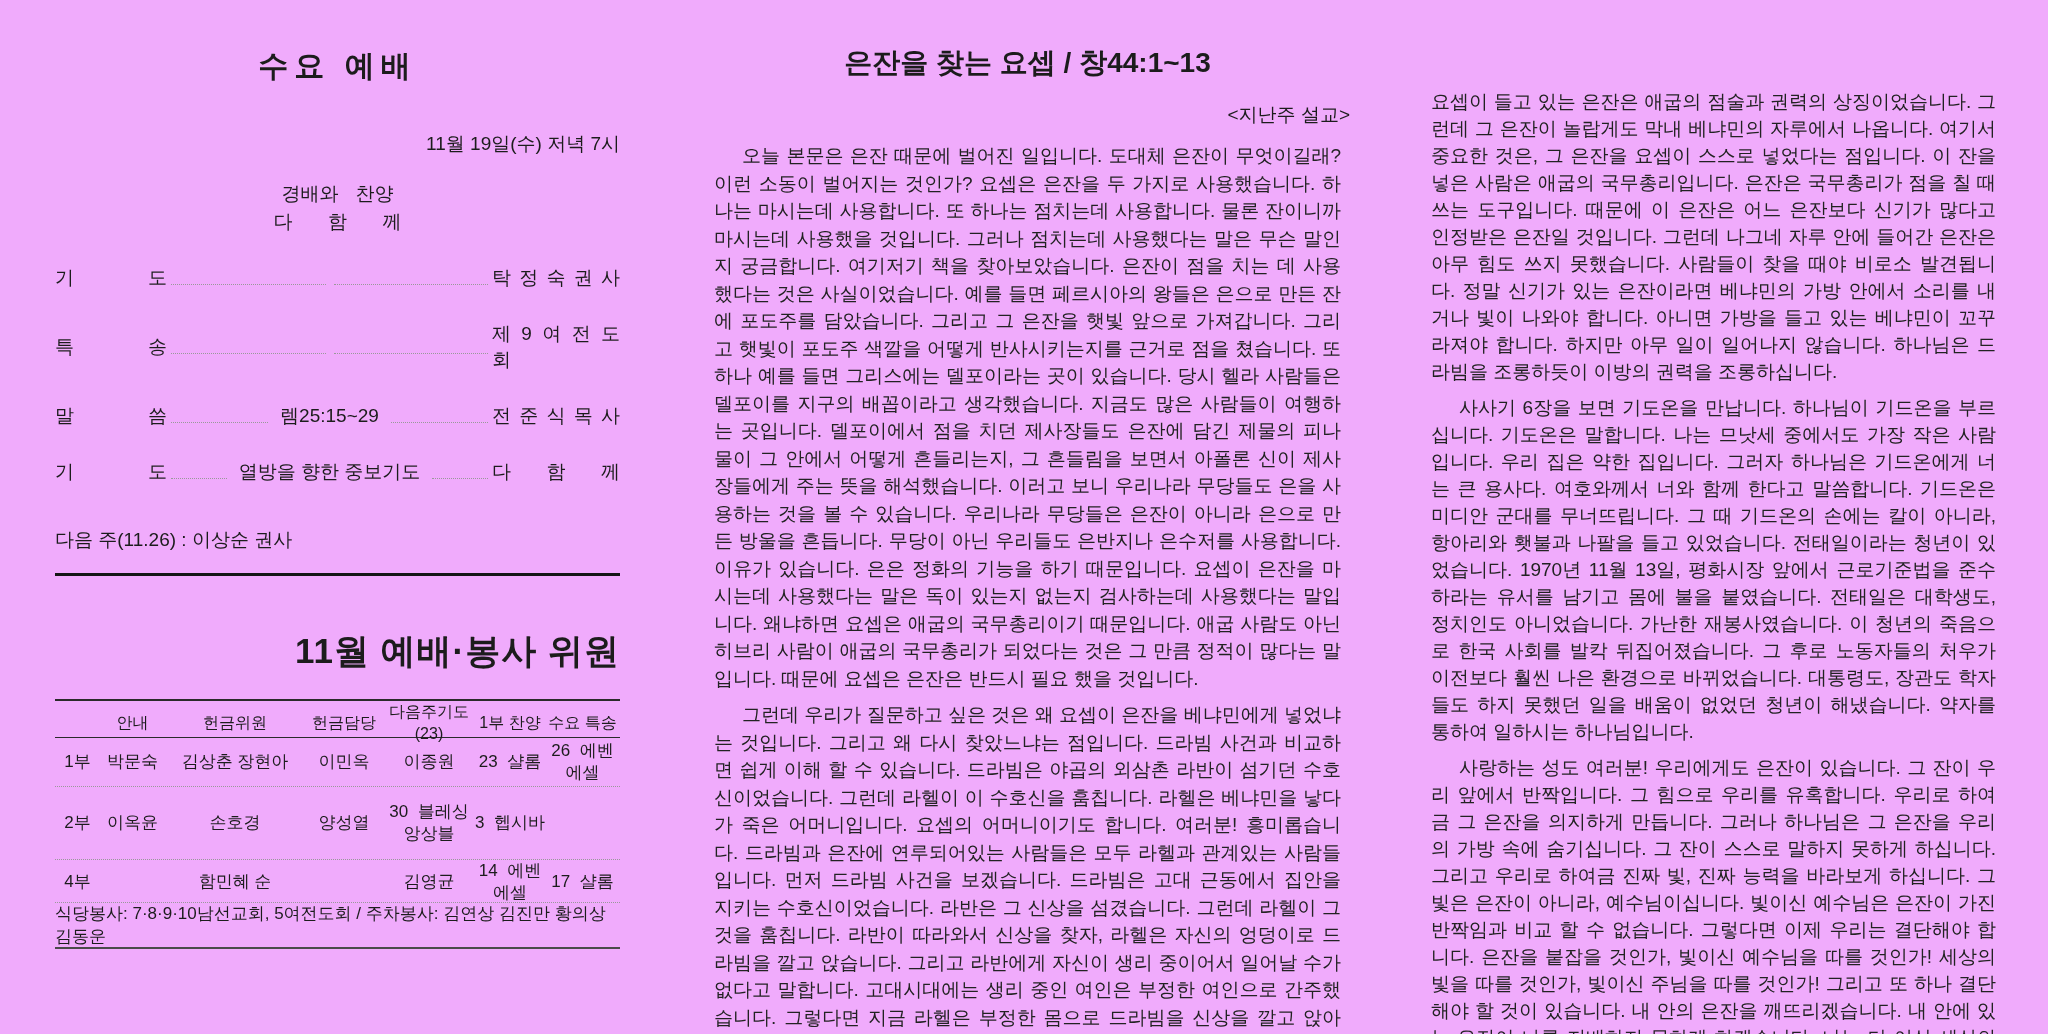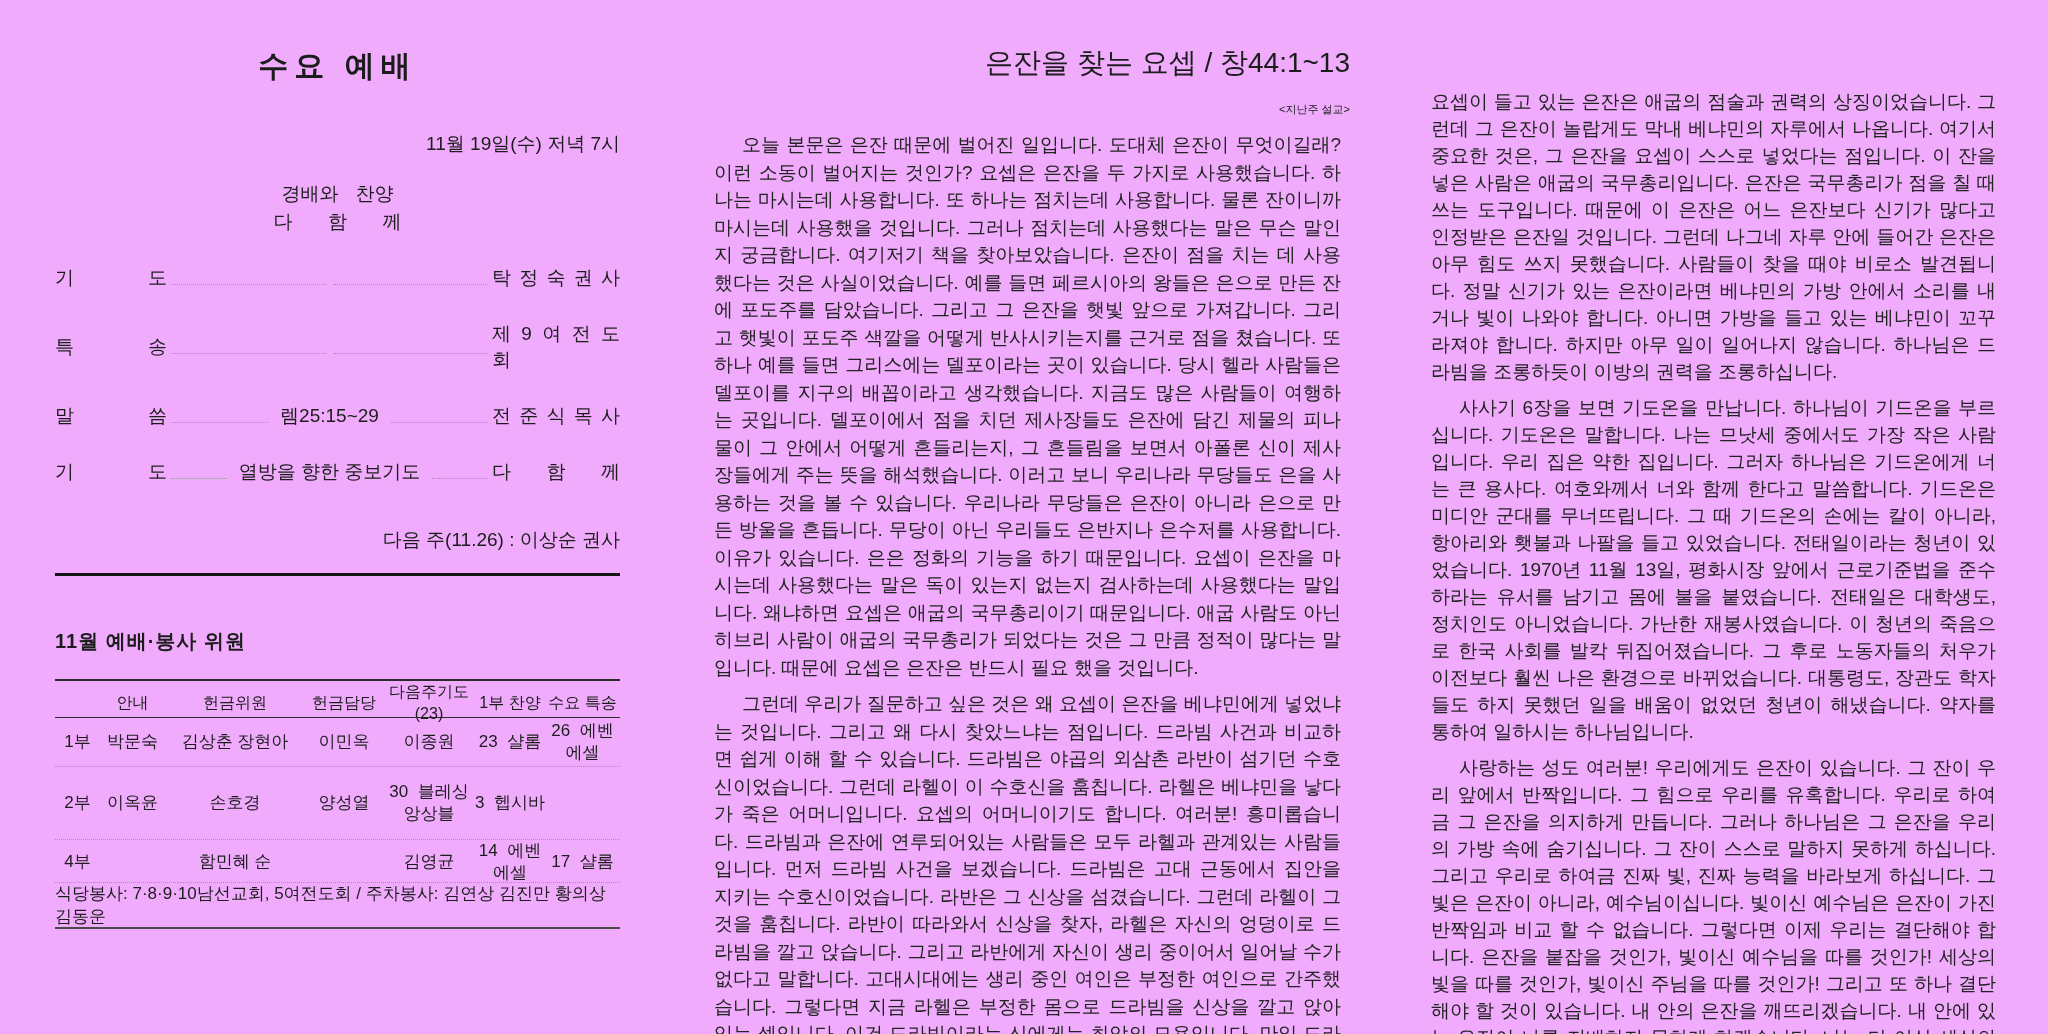--- a/index.html
+++ b/index.html
@@ -13,41 +13,41 @@
   
   .wed-title{margin:46px 0 0;text-align:center;font-size:30px;font-weight:700;letter-spacing:6px;}
   .svc-date{margin-top:44px;text-align:right;font-size:19px;}
   .svc-row{display:flex;align-items:center;margin-top:30px;font-size:19px;}
   .svc-row.first{margin-top:24px;flex-direction:column;}
   .svc-label{width:112px;text-align:justify;text-align-last:justify;flex:none;}
   .svc-leader{flex:1;height:13px;border-bottom:1.5px dotted #9a9a9a;margin:0 4px;}
   .svc-center{flex:none;margin:0 8px;}
   .svc-center:empty{display:none;margin:0;}
   .svc-right{width:128px;text-align:justify;text-align-last:justify;flex:none;}
-  .next-week{margin-top:42px;text-align:right;font-size:19px;}
+  .next-week{margin-top:42px;text-align:left;font-size:19px;}
   .section-divider{margin-top:20px;border:none;border-top:3px solid #151515;}
 
   
-  .committee-title{margin:52px 0 9px;text-align:left;font-size:20px;font-weight:700;letter-spacing:1px;}
+  .committee-title{margin:52px 0 9px;text-align:right;font-size:35px;font-weight:700;letter-spacing:1px;}
   .committee-table{margin-top:24px;border-top:2px solid #2a2a2a;border-bottom:2px solid #4a4a4a;}
   .trow{display:grid;grid-template-columns:45px 65px 140px 78px 92px 70px 75px;}
   .trow>div{display:flex;align-items:center;justify-content:center;text-align:center;
             white-space:pre-wrap;font-size:17px;line-height:22px;}
   .row-hdr{height:36px;border-bottom:1.5px solid #2a2a2a;}
   .row-hdr>div{font-size:16px;}
   .row-1{height:48px;}
   .row-2{height:72px;border-top:1px dotted #9a9a9a;}
   .row-3{height:74px;border-top:1px dotted #9a9a9a;}
   .row-4{height:42px;border-top:1px dotted #9a9a9a;}
   .row-footer{height:44px;border-top:1px dotted #9a9a9a;display:flex;align-items:center;
               justify-content:center;font-size:17px;}
 
   
-  .sermon-title{margin:44px 0 2px;text-align:right;font-size:28px;font-weight:400;}
-  .sermon-subtitle{margin-top:20px;text-align:right;font-size:11px;}
+  .sermon-title{margin:44px 0 2px;text-align:center;font-size:28px;font-weight:700;}
+  .sermon-subtitle{margin-top:20px;text-align:right;font-size:19px;}
   .body-text p{margin:9px;font-size:19px;text-align:justify;word-break:break-all;color:#222;}
   .col-mid .body-text{margin-top:14px;}
   .col-mid .body-text p{line-height:27.5px;}
   .col-right .body-text{margin-top:88px;}
   .col-right .body-text p{line-height:27px;}
   .body-text p.indent{text-indent:28px;}
 </style>
 </head>
 <body>
 

